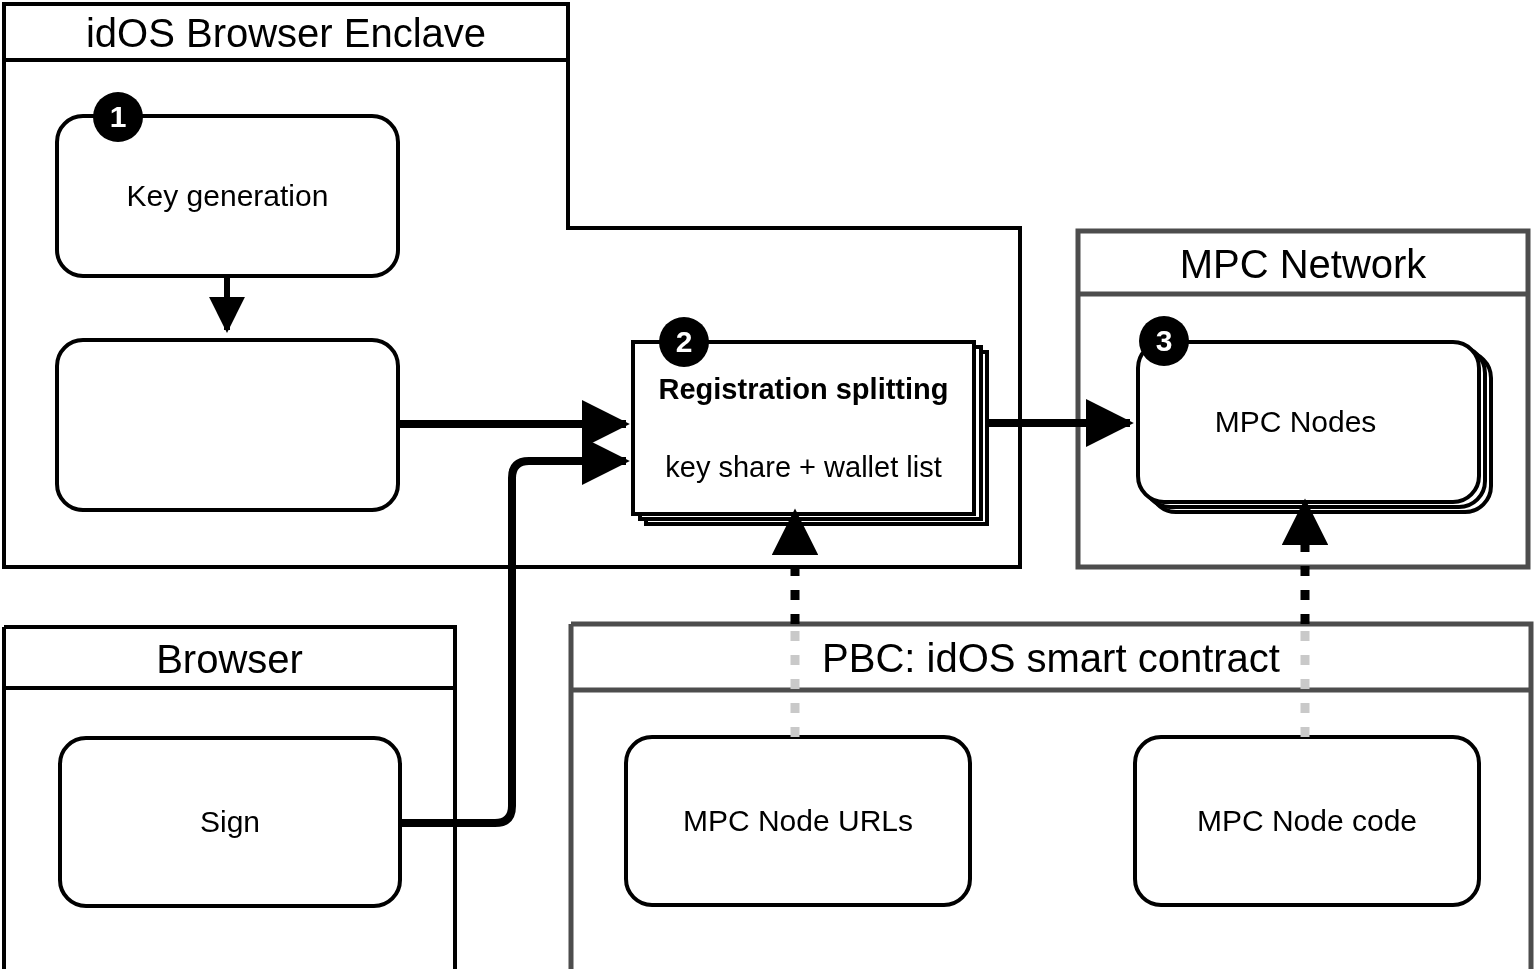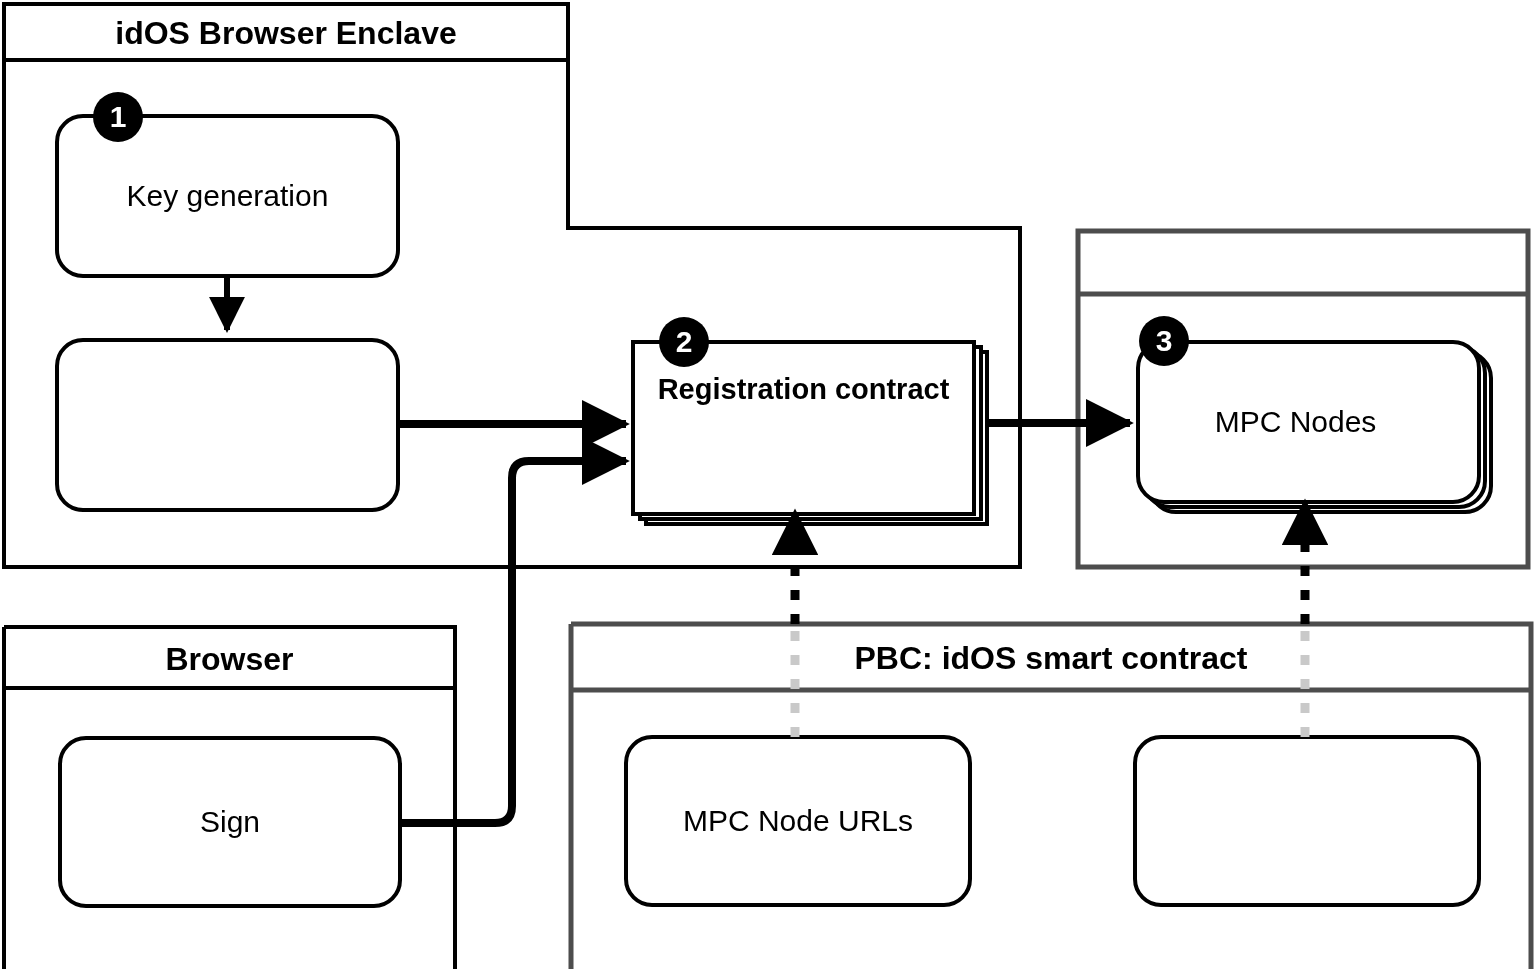--- a/index.html
+++ b/index.html
@@ -1,21 +1,21 @@
 <!DOCTYPE html>
 <html><head>
 <meta charset="utf-8">
 <style>
   html,body{margin:0;padding:0;background:#ffffff;}
   body{width:1536px;height:969px;font-family:"Liberation Sans",sans-serif;color:#000;}
   #stage{position:relative;width:1536px;height:969px;overflow:hidden;background:#fff;}
   #vec{position:absolute;inset:0;width:1536px;height:969px;}
   .lbl{position:absolute;display:flex;align-items:center;justify-content:center;
        text-align:center;line-height:1.18;white-space:pre;pointer-events:none;}
-  .container-title{font-weight:bold;font-size:32px;}
+  .container-title{font-weight:normal;font-size:40px;}
   .node-label{font-size:30px;}
   .pay-title{font-weight:bold;font-size:29px;}
   .pay-sub{font-style:italic;font-weight:bold;font-size:29px;}
   .pay-det{font-size:29px;}
   .badge-num{position:absolute;display:flex;align-items:center;justify-content:center;
              color:#fff;font-weight:bold;font-size:30px;width:50px;height:50px;pointer-events:none;}
 </style>
 </head>
 <body>
 
@@ -75,34 +75,37 @@
     <line x1="1305" y1="737" x2="1305" y2="624" stroke="#c9c9c9" stroke-width="9" stroke-dasharray="10 14" stroke-linecap="butt"></line>
     <line x1="1305" y1="624" x2="1305" y2="505" stroke="#000" stroke-width="9" stroke-dasharray="10 14" stroke-linecap="butt" marker-end="url(#ahd)"></line>
 
     <circle cx="118" cy="117" r="25" fill="#000"></circle>
     <circle cx="684" cy="342" r="25" fill="#000"></circle>
     <circle cx="1164" cy="341" r="25" fill="#000"></circle>
   </svg>
 
   <div class="lbl container-title" style="left:4px;top:12px;width:564px;height:44px;">idOS Browser Enclave</div>
 
+  <div class="lbl container-title" style="left:1078px;top:243px;width:450px;height:44px;">MPC Network</div>
 
   <div class="lbl container-title" style="left:4px;top:638px;width:451px;height:44px;">Browser</div>
 
   <div class="lbl node-label" style="left:57px;top:116px;width:341px;height:160px;">Key generation</div>
 
   <div class="lbl container-title" style="left:571px;top:637px;width:960px;height:44px;">PBC: idOS smart contract</div>
 
 
-  <div class="lbl pay-title" style="left:633px;top:371px;width:341px;height:36px;">Registration contract</div>
+  <div class="lbl pay-title" style="left:633px;top:371px;width:341px;height:36px;">Registration splitting</div>
+  <div class="lbl pay-det" style="left:633px;top:449px;width:341px;height:36px;">key share + wallet list</div>
 
   <div class="lbl node-label" style="left:1125px;top:342px;width:341px;height:160px;">MPC Nodes</div>
 
   <div class="lbl node-label" style="left:60px;top:738px;width:340px;height:168px;">Sign</div>
 
   <div class="lbl node-label" style="left:626px;top:737px;width:344px;height:168px;">MPC Node URLs</div>
 
+  <div class="lbl node-label" style="left:1135px;top:737px;width:344px;height:168px;">MPC Node code</div>
 
   <div class="badge-num" style="left:93px;top:92px;">1</div>
   <div class="badge-num" style="left:659px;top:317px;">2</div>
   <div class="badge-num" style="left:1139px;top:316px;">3</div>
 
 </div>
 
 </body></html>

